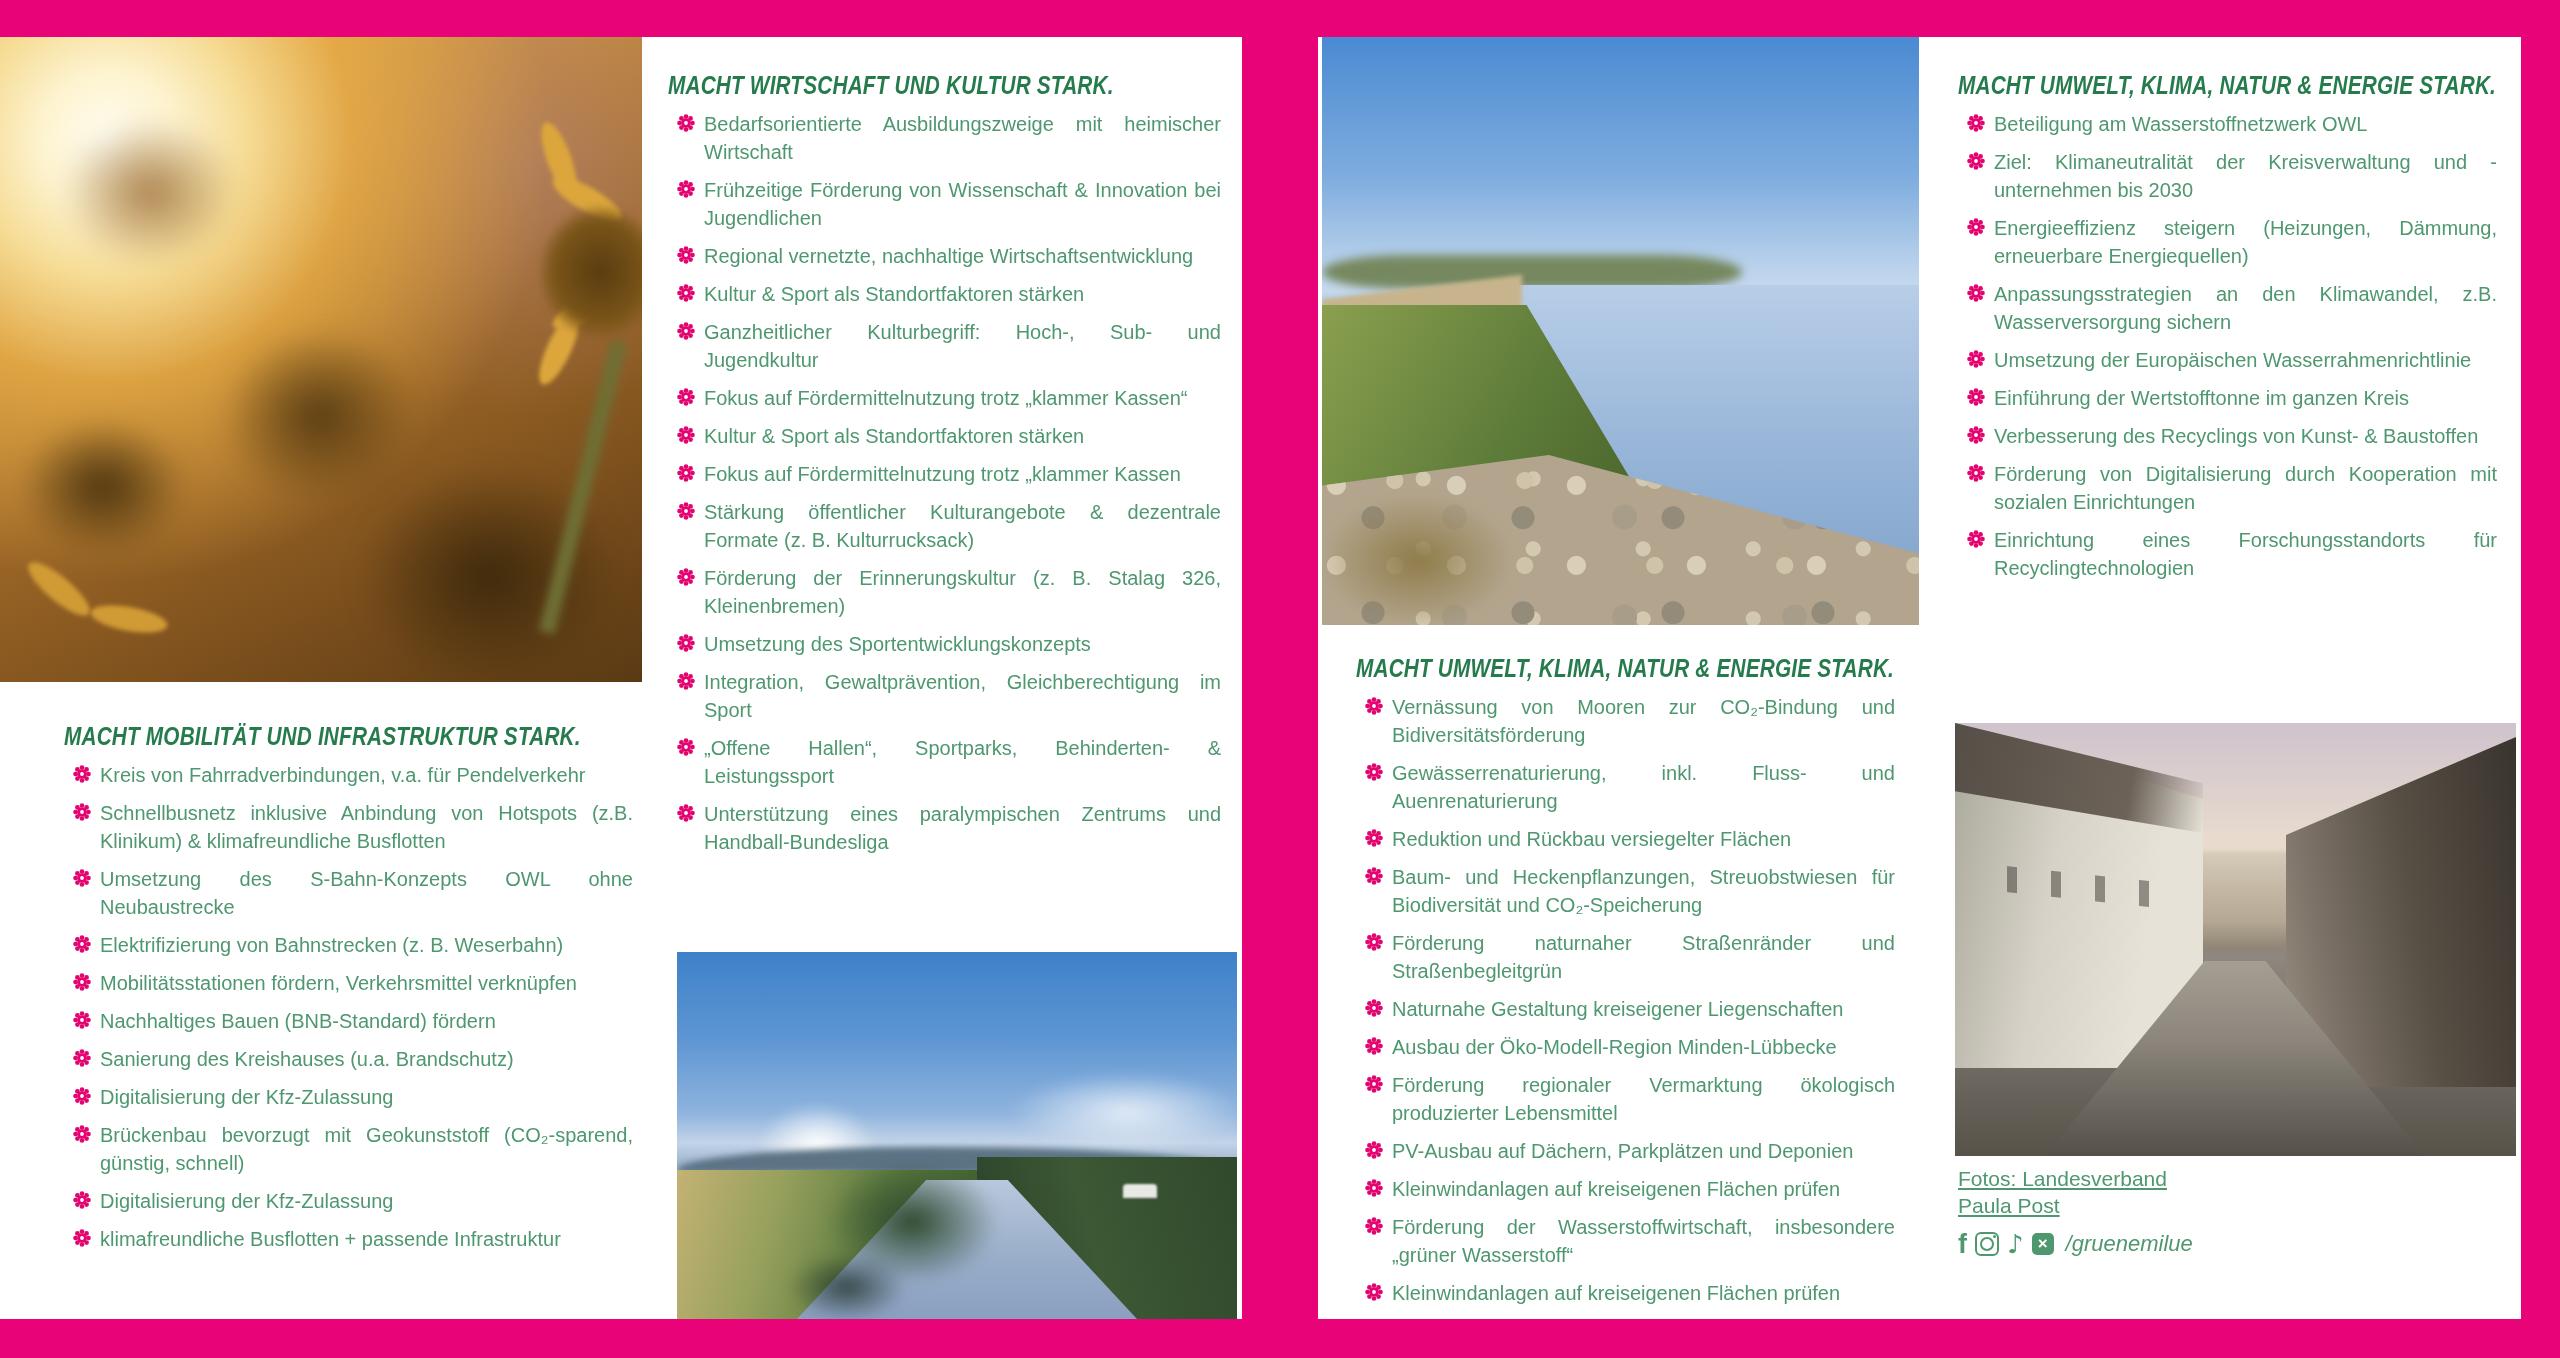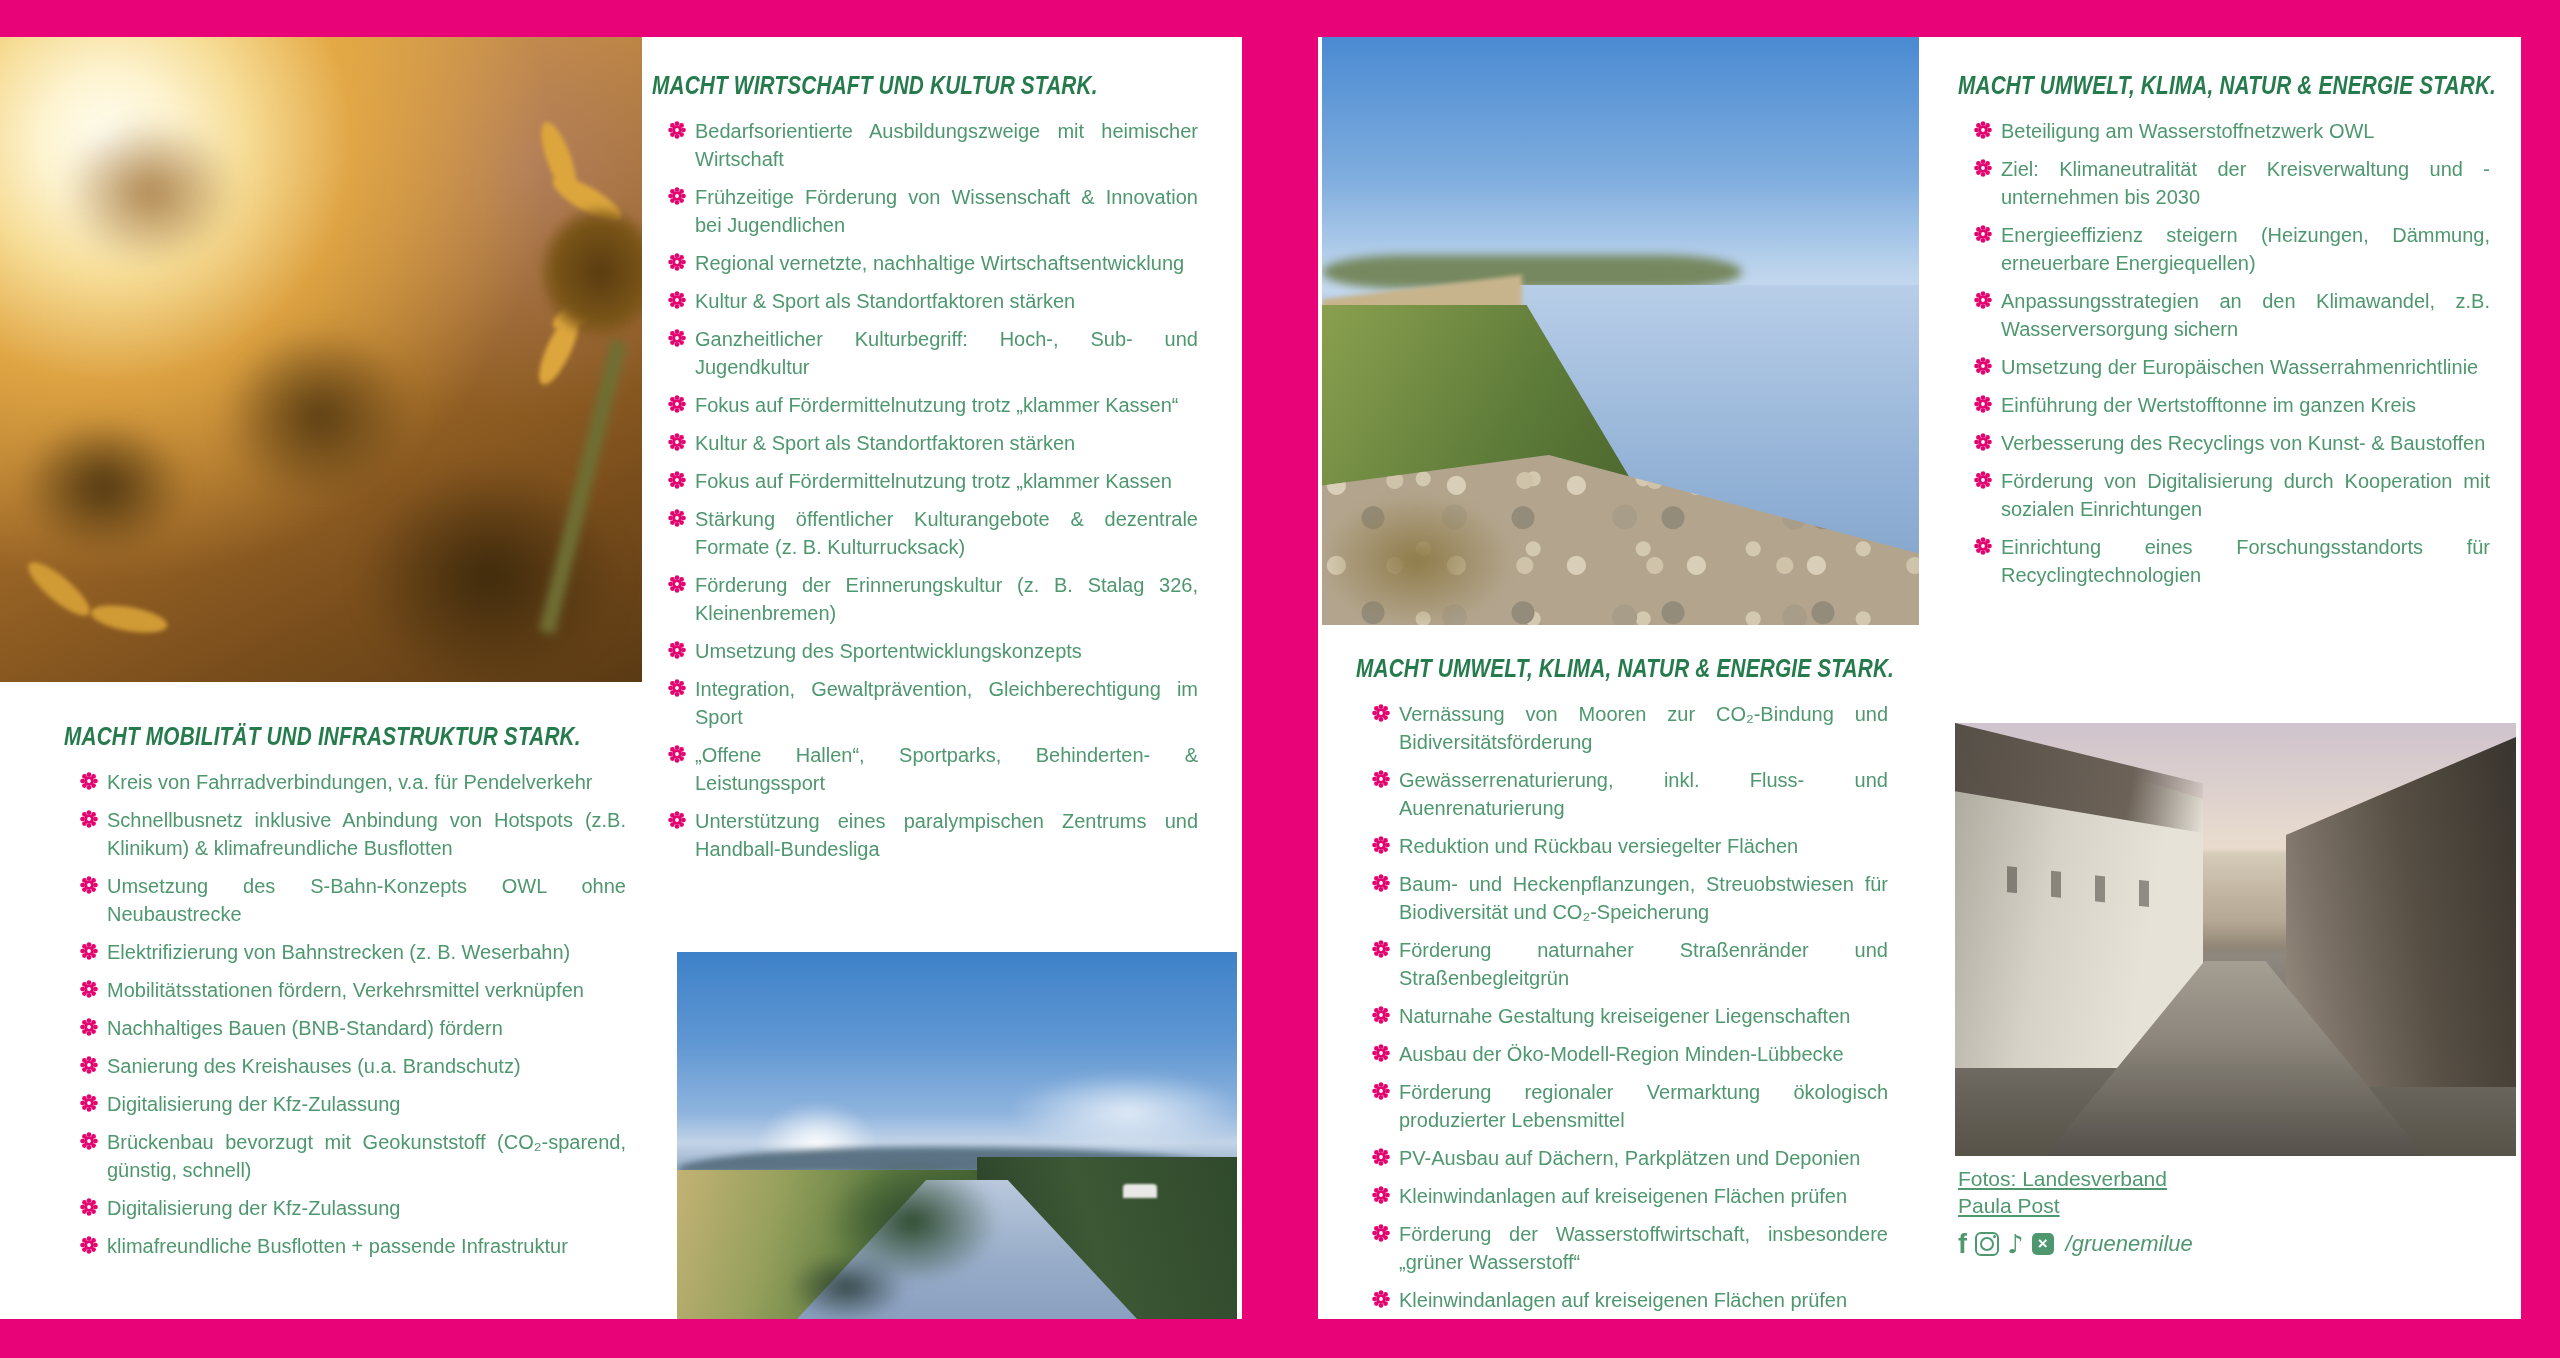--- a/index.html
+++ b/index.html
@@ -8,21 +8,21 @@
   .canvas{position:absolute;inset:0;width:2560px;height:1358px;overflow:hidden;}
 
   .page{position:absolute;top:37px;height:1282px;background:#ffffff;}
   .page-left{left:0;width:1242px;}
   .page-right{left:1318px;width:1203px;}
 
   .col{position:absolute;}
   h2.hd{margin:0 0 9px 0;font-size:26px;font-weight:700;font-style:italic;
         color:#267B4D;white-space:nowrap;letter-spacing:.2px;
         transform:scaleX(.8);transform-origin:0 50%;}
-  .list{margin:16px;}
+  .list{margin:9px;}
   .item{display:flex;gap:9px;margin-bottom:10px;}
   .bullet{flex:0 0 18px;padding-top:4px;color:#E3046F;line-height:0;}
   .txt{flex:1;font-size:20px;line-height:28px;color:#4E976F;text-align:justify;}
 
   .photo{position:absolute;overflow:hidden;}
   .photo div{position:absolute;}
 
   
   #photo1{left:0;top:0;width:642px;height:645px;
     background:
@@ -342,21 +342,21 @@
                 <circle cx="10" cy="10" r="5.4"></circle>
                 </g>
                 <circle cx="10" cy="10" r="2.1" fill="#ffffff"></circle>
               </svg>
             </span>
             <span class="txt">klimafreundliche Busflotten + passende Infrastruktur</span>
           </div>
         </div>
     </div>
 
-    <div class="col" style="left:652px;top:33px;width:562px;">
+    <div class="col" style="left:668px;top:33px;width:562px;">
       <h2 class="hd">MACHT WIRTSCHAFT UND KULTUR STARK.</h2>
       <div class="list">
 
           <div class="item">
             <span class="bullet">
               <svg width="18" height="18" viewBox="0 0 20 20">
                 <g fill="currentColor">
                 <circle cx="10" cy="2.8" r="2.6"></circle>
                   <circle cx="15.1" cy="4.9" r="2.6"></circle>
                 <circle cx="17.2" cy="10" r="2.6"></circle>

